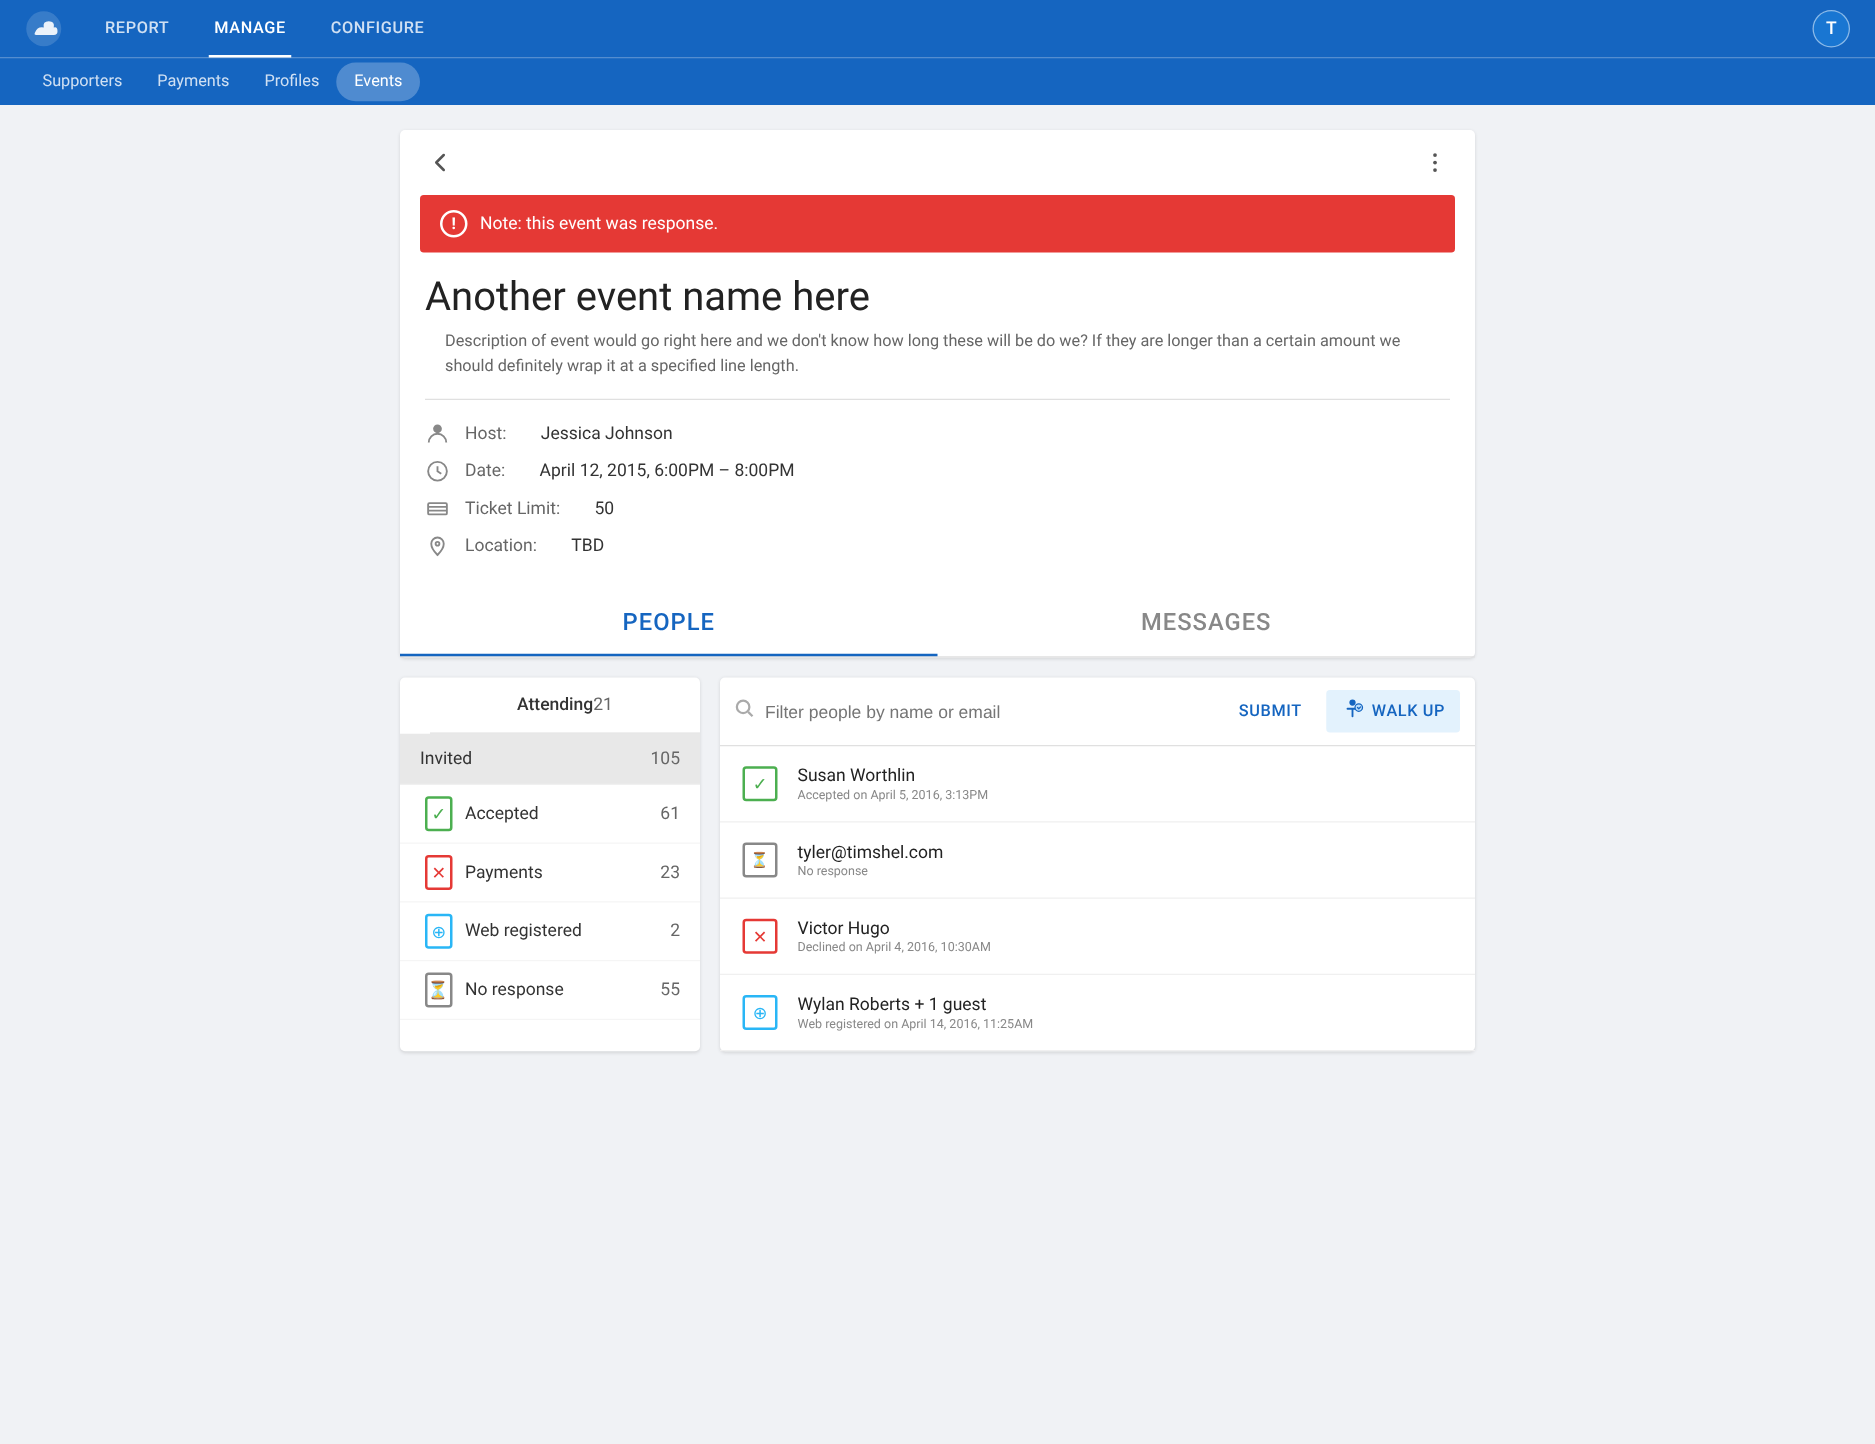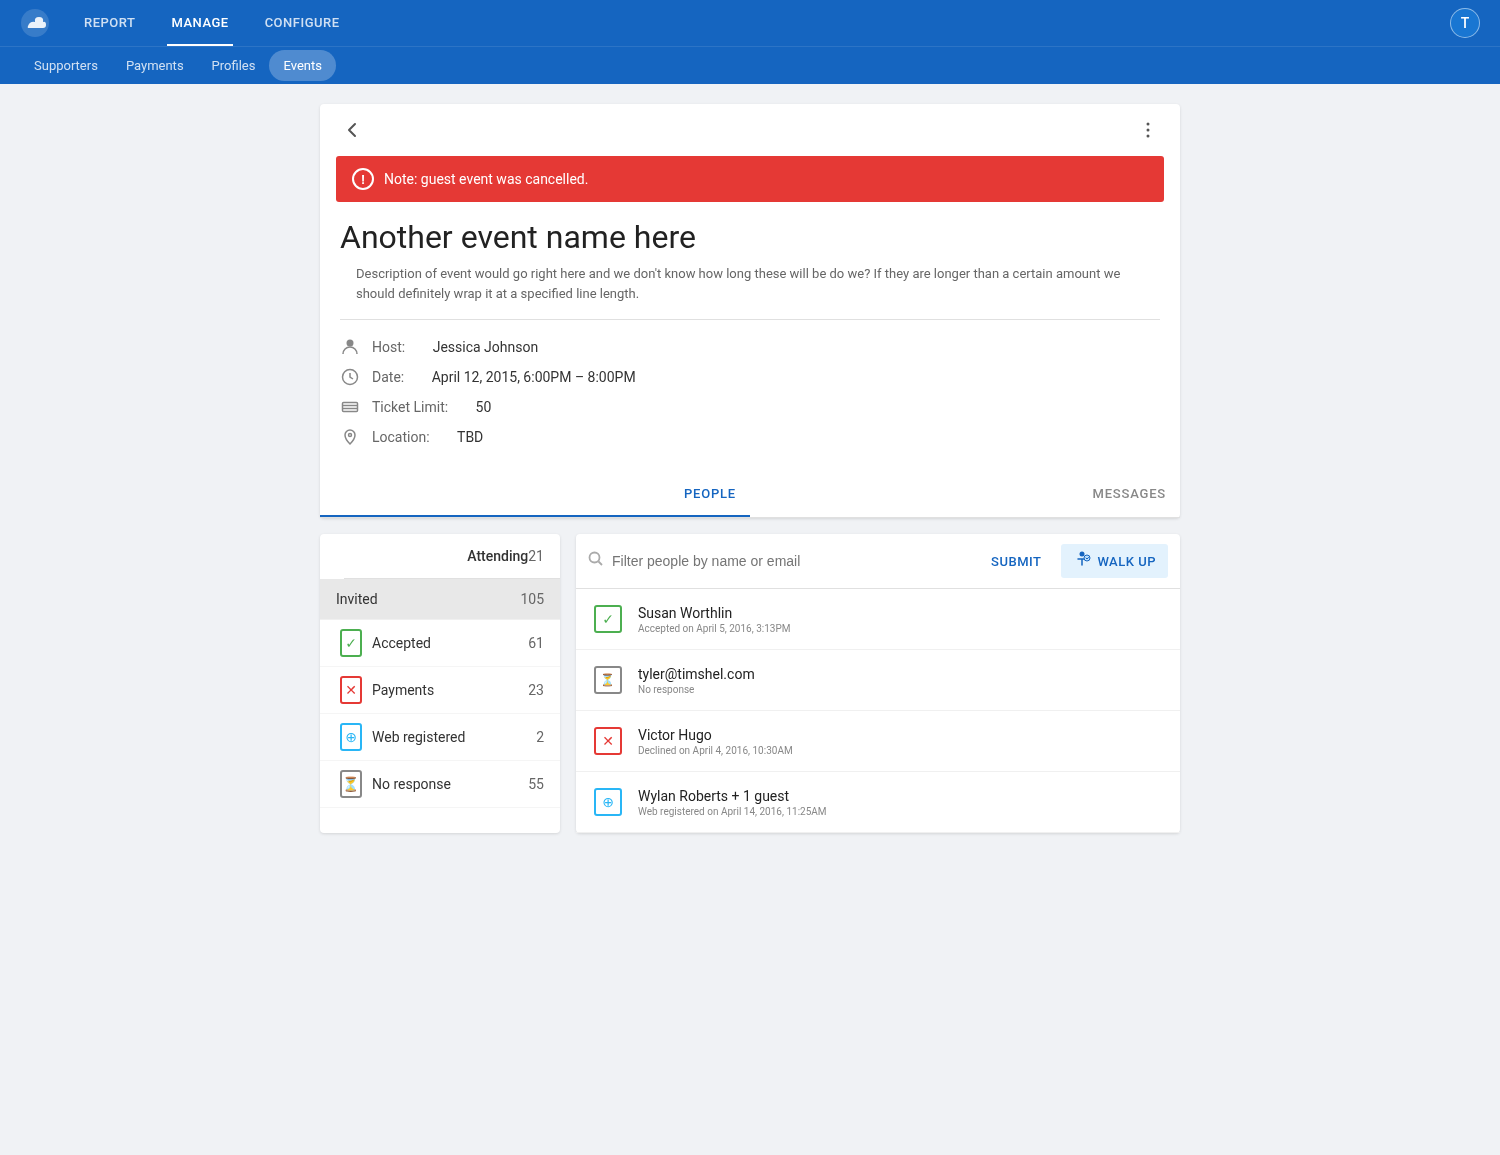--- a/index.html
+++ b/index.html
@@ -186,23 +186,23 @@
     }
 
     
     .tabs {
       display: flex;
       border-bottom: 1px solid #e0e0e0;
       margin-top: 8px;
     }
     .tab {
       flex: 1;
-      text-align: right;
+      text-align: center;
       padding: 14px;
-      font-size: 13px;
+      font-size: 19px;
       font-weight: 500;
       letter-spacing: 0.8px;
       color: #888;
       cursor: pointer;
       text-transform: uppercase;
     }
     .tab.active {
       color: #1565c0;
       border-bottom: 2px solid #1565c0;
     }
@@ -217,21 +217,21 @@
     
     .left-sidebar {
       width: 240px;
       background: #fff;
       border-radius: 4px;
       box-shadow: 0 1px 3px rgba(0,0,0,0.12);
       flex-shrink: 0;
     }
     .sidebar-header {
       display: flex;
-      justify-content: flex-end;
+      justify-content: center;
       align-items: center;
       padding: 14px 16px;
       border-bottom: 1px solid #e0e0e0;
       margin-left: 24px;
     }
     .sidebar-header-text {
       font-size: 14px;
       color: #333;
       font-weight: 500;
     }
@@ -450,21 +450,21 @@
         <svg width="20" height="20" viewBox="0 0 20 20" fill="#555">
           <circle cx="10" cy="4" r="1.5"></circle>
             <circle cx="10" cy="10" r="1.5"></circle>
             <circle cx="10" cy="16" r="1.5"></circle>
         </svg>
       </div>
     </div>
 
     <div class="alert-banner">
       <div class="alert-icon">!</div>
-      <span>Note: guest event was cancelled.</span>
+      <span>Note: this event was response.</span>
     </div>
 
     <h1 class="event-title">Another event name here</h1>
     <p class="event-description">Description of event would go right here and we don't know how long these will be do we? If they are longer than a certain amount we should definitely wrap it at a specified line length.</p>
 
     <hr class="divider">
 
     <div class="event-meta">
       <div class="meta-row">
         <div class="meta-icon">

